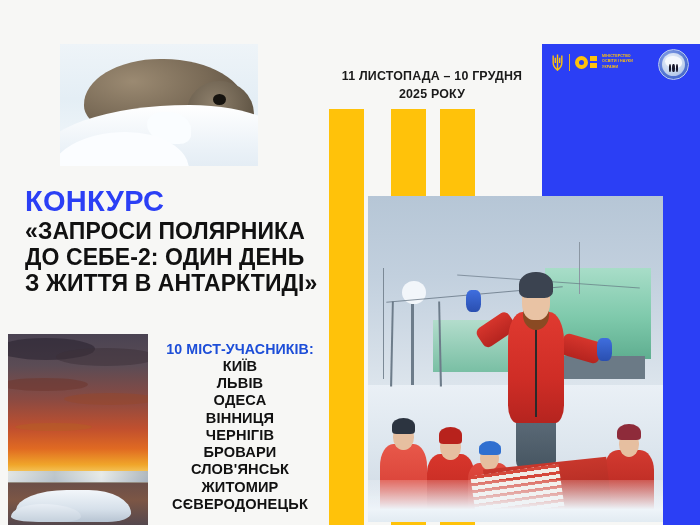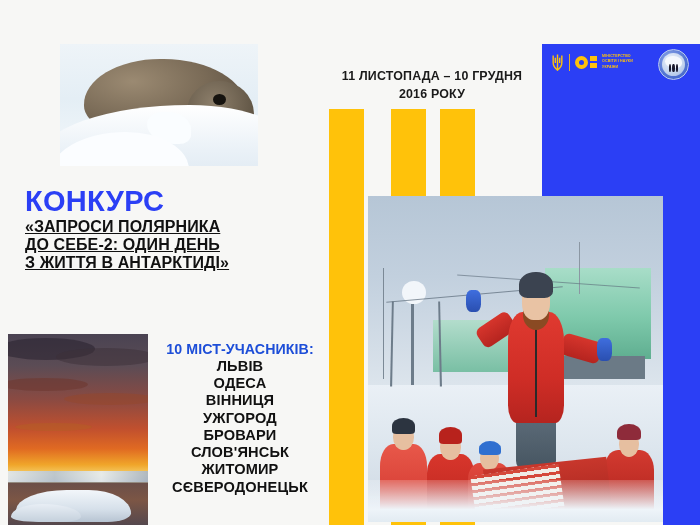--- a/index.html
+++ b/index.html
@@ -289,22 +289,22 @@
 
   
   .headline {
     position:absolute; left:17px; top:143px; width:320px;
   }
   .h-konkurs {
     color:#2b3ff5; font-weight:bold; font-size:29px;
     letter-spacing:.3px; line-height:1.0; margin-bottom:2px;
   }
   .h-sub {
-    color:#111111; font-weight:bold; font-size:16px;
-    line-height:1.14; letter-spacing:.1px;text-decoration:underline;
+    color:#111111; font-weight:bold; font-size:23px;
+    line-height:1.14; letter-spacing:.1px;
   }
 
   
   .cities {
     position:absolute; left:142px; top:297px; width:180px;
     text-align:center;
   }
   .cities-title {
     color:#1d4ed8; font-weight:bold; font-size:14.2px;
     letter-spacing:.1px; margin-bottom:1px;
@@ -356,21 +356,21 @@
       <div class="nasc-pens">
         <div class="nasc-pen"></div>
         <div class="nasc-pen"></div>
         <div class="nasc-pen"></div>
       </div>
     </div>
   </div>
 
   <div class="date-block">
     <div>11 ЛИСТОПАДА – 10 ГРУДНЯ</div>
-    <div>2016 РОКУ</div>
+    <div>2025 РОКУ</div>
   </div>
 
   <div class="ybar ybar-1"></div>
   <div class="ybar ybar-2"></div>
   <div class="ybar ybar-3"></div>
 
   <div class="photo photo-seal">
     <div class="seal-sky"></div>
     <div class="seal-body"></div>
     <div class="seal-head"></div>
@@ -441,24 +441,25 @@
 
   <div class="headline">
     <div class="h-konkurs">КОНКУРС</div>
     <div class="h-sub">«ЗАПРОСИ ПОЛЯРНИКА</div>
     <div class="h-sub">ДО СЕБЕ-2: ОДИН ДЕНЬ</div>
     <div class="h-sub">З ЖИТТЯ В АНТАРКТИДІ»</div>
   </div>
 
   <div class="cities">
     <div class="cities-title">10 МІСТ-УЧАСНИКІВ:</div>
+    <div class="city">КИЇВ</div>
     <div class="city">ЛЬВІВ</div>
     <div class="city">ОДЕСА</div>
     <div class="city">ВІННИЦЯ</div>
-    <div class="city">УЖГОРОД</div>
+    <div class="city">ЧЕРНІГІВ</div>
     <div class="city">БРОВАРИ</div>
     <div class="city">СЛОВ'ЯНСЬК</div>
     <div class="city">ЖИТОМИР</div>
     <div class="city">СЄВЕРОДОНЕЦЬК</div>
   </div>
 
   <div class="black-rule"></div>
 
 </div>
 

